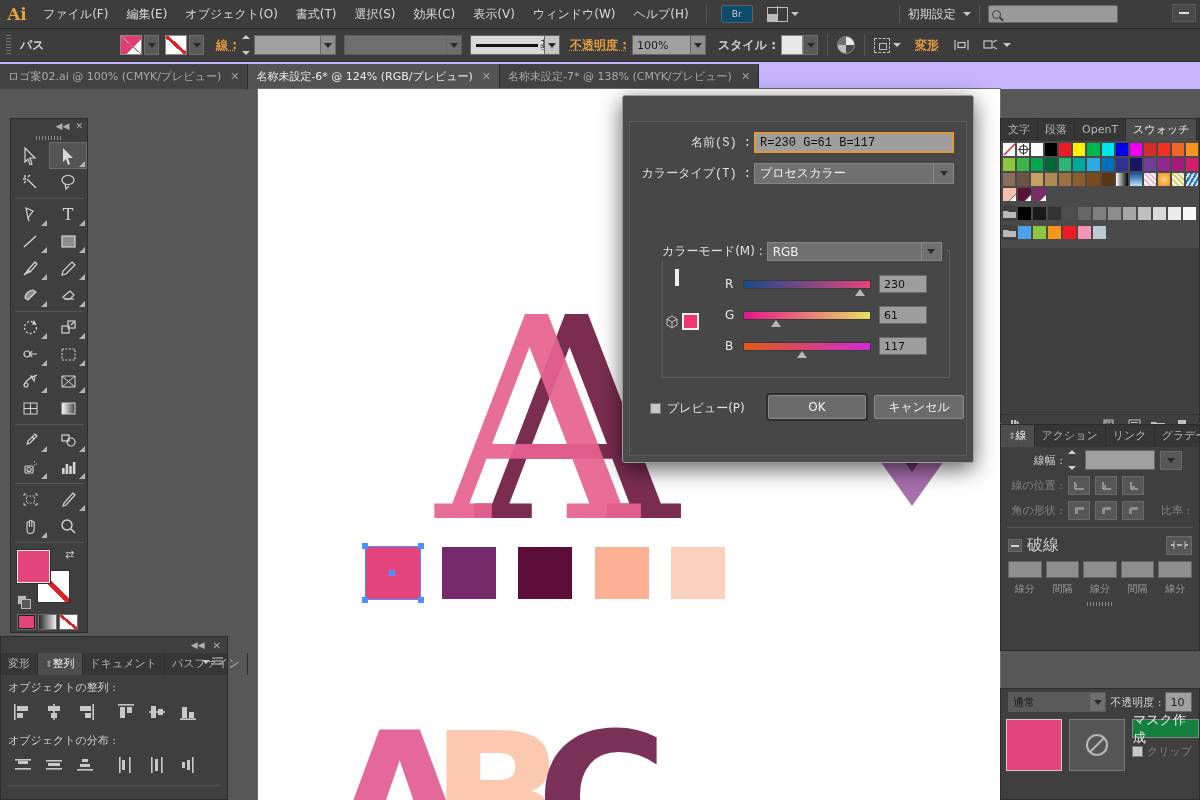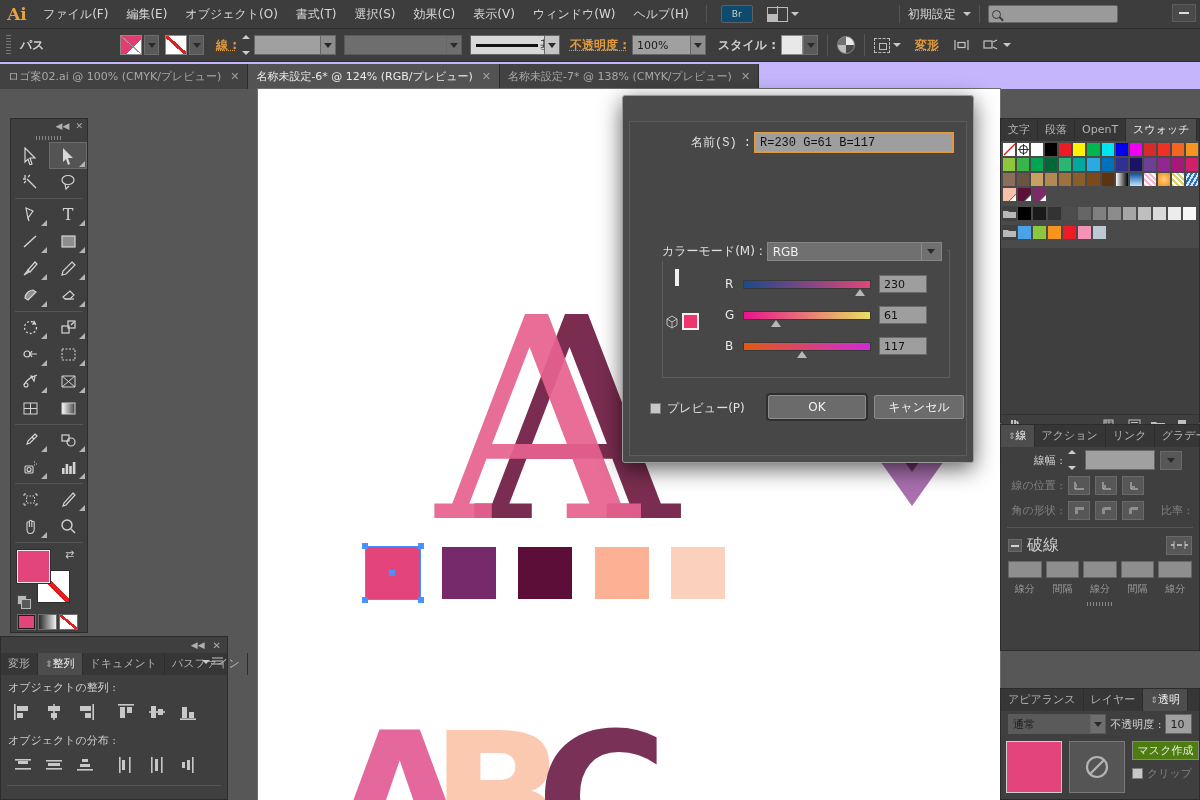--- a/index.html
+++ b/index.html
@@ -873,27 +873,20 @@
     <span class="dashlbl">線分</span>
     <span class="dashlbl">間隔</span>
     <span class="dashlbl">線分</span>
   </div>
   <div style="display:flex;justify-content:center;padding-top:4px">
     <i style="display:block;width:26px;height:4px;background:repeating-linear-gradient(to right,#8a8a8a 0 1px,transparent 1px 3px);"></i>
   </div>
 </div>
 
 <div class="rp" style="top:688px;height:112px;">
-  <div class="ptabs">
-    <div class="ptab">アピアランス</div>
-    <div class="ptab">レイヤー</div>
-    <div class="ptab active">
-      <span style="color:#b0b0b0;font-size:9px">⇕</span><span>透明</span>
-    </div>
-  </div>
   <div class="row" style="gap:4px">
     <span class="combo dark" style="width:104px;background:#5a5a5a">
       <span class="txt">通常</span>
       <span class="dd">
             <i class="dd-tri"></i>
           </span>
     </span>
     <span class="lbl">不透明度 :</span>
     <span class="combo" style="width:28px">
       <span class="txt">10</span>
@@ -901,21 +894,21 @@
   </div>
   <div style="display:flex;padding:4px 0 0 5px;gap:7px">
     <div style="width:56px;height:52px;background:#e4447c;border:1px solid #cfcfcf"></div>
     <div style="width:56px;height:52px;background:#555;border:1px solid #7a7a7a;display:flex;align-items:center;justify-content:center">
       <svg width="26" height="26" viewBox="0 0 26 26">
             <circle cx="13" cy="13" r="10" fill="none" stroke="#b4b4b4" stroke-width="2.2"></circle>
             <line x1="6" y1="20" x2="20" y2="6" stroke="#b4b4b4" stroke-width="2.2"></line>
           </svg>
     </div>
     <div style="flex:1">
-      <div style="height:19px;background:#4d7c0f;border:1px solid #868686;display:flex;align-items:center;justify-content:center;font-size:11px;color:#e8e8e8">マスク作成</div>
+      <div style="height:19px;background:#15803d;border:1px solid #868686;display:flex;align-items:center;justify-content:center;font-size:13px;color:#e8e8e8">マスク作成</div>
       <div style="display:flex;align-items:center;gap:4px;margin-top:6px">
         <span class="chk"></span>
         <span class="lbl dim">クリップ</span>
       </div>
     </div>
   </div>
 </div>
 
 <div class="blp">
   <div style="height:16px;display:flex;align-items:center;justify-content:flex-end;padding-right:6px;gap:8px">
@@ -1058,20 +1051,29 @@
 </div>
 
 <div class="dlg">
   <div class="dlg-body">
 
     <div class="d-row">
       <span class="d-lbl">名前(S) :</span>
       <span class="d-input">R=230 G=61 B=117</span>
     </div>
 
+    <div class="d-row">
+      <span class="d-lbl">カラータイプ(T) :</span>
+      <span class="d-sel">
+        <span class="t">プロセスカラー</span>
+        <span class="a">
+              <i class="dd-tri"></i>
+            </span>
+      </span>
+    </div>
 
 
     <div class="group">
       <div class="glegend">
         <span style="font-size:12px;color:#e0e0e0">カラーモード(M) :</span>
         <span class="d-sel" style="width:175px;height:19px">
           <span class="t">RGB</span>
           <span class="a">
                 <i class="dd-tri"></i>
               </span>

